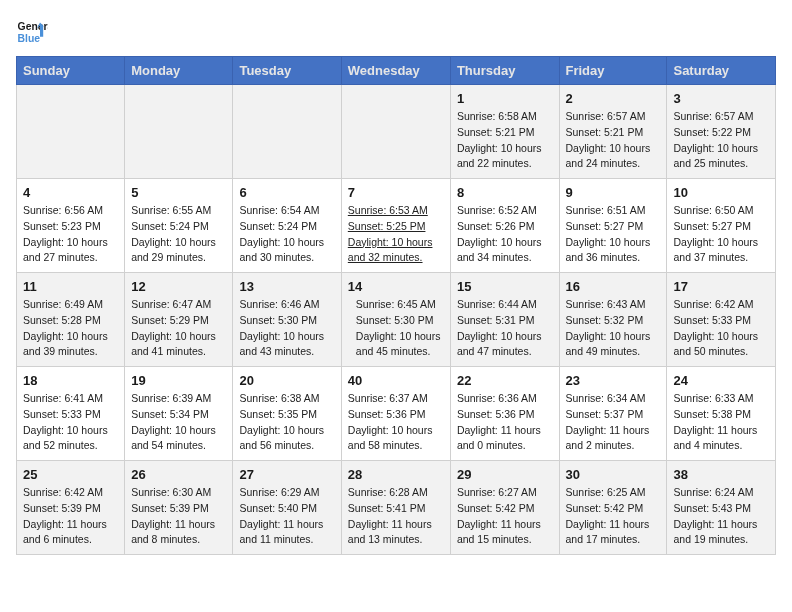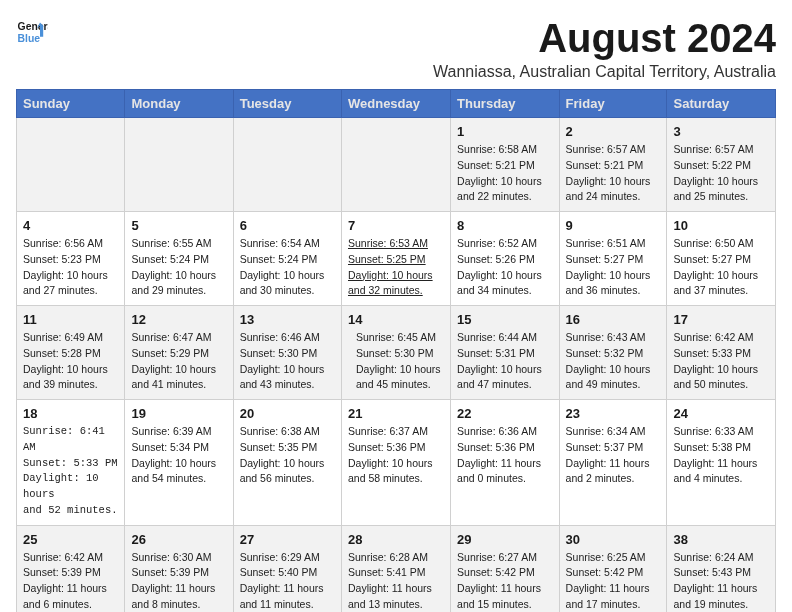--- a/index.html
+++ b/index.html
@@ -83,24 +83,20 @@
 </head>
 <body>
 
 <div class="header-area">
   <div class="logo">
     <svg class="logo-icon" viewBox="0 0 40 40">
       <text x="2" y="18" font-family="Arial" font-size="13" font-weight="bold" fill="#1a1a1a">General</text>
       <text x="2" y="32" font-family="Arial" font-size="13" font-weight="bold" fill="#4a90d9">Blue</text>
       <polygon points="30,8 38,16 34,12 34,26 30,26 30,12 26,16" fill="#4a90d9"></polygon>
     </svg>
-  </div>
-  <div class="title-area">
-    <div class="main-title">August 2024</div>
-    <div class="subtitle">Wanniassa, Australian Capital Territory, Australia</div>
   </div>
 </div>
 
 <table>
   <thead>
     <tr>
     <th>Sunday</th>
         <th>Monday</th>
         <th>Tuesday</th>
         <th>Wednesday</th>
@@ -235,41 +231,41 @@
           <div class="day-num">17</div>
           <div class="day-info" style="white-space: pre-line;">Sunrise: 6:42 AM
 Sunset: 5:33 PM
 Daylight: 10 hours
 and 50 minutes.</div>
         </td>
       </tr>
       <tr>
         <td>
           <div class="day-num">18</div>
-          <div class="day-info" style="white-space: pre-line; font-family: Liberation Mono, monospace;">Sunrise: 6:41 AM
+          <div class="day-info" style="white-space: pre-line;">Sunrise: 6:41 AM
 Sunset: 5:33 PM
 Daylight: 10 hours
 and 52 minutes.</div>
         </td>
         <td>
           <div class="day-num">19</div>
           <div class="day-info" style="white-space: pre-line;">Sunrise: 6:39 AM
 Sunset: 5:34 PM
 Daylight: 10 hours
 and 54 minutes.</div>
         </td>
         <td>
           <div class="day-num">20</div>
           <div class="day-info" style="white-space: pre-line;">Sunrise: 6:38 AM
 Sunset: 5:35 PM
 Daylight: 10 hours
 and 56 minutes.</div>
         </td>
         <td>
-          <div class="day-num">21</div>
+          <div class="day-num">40</div>
           <div class="day-info" style="white-space: pre-line;">Sunrise: 6:37 AM
 Sunset: 5:36 PM
 Daylight: 10 hours
 and 58 minutes.</div>
         </td>
         <td>
           <div class="day-num">22</div>
           <div class="day-info" style="white-space: pre-line;">Sunrise: 6:36 AM
 Sunset: 5:36 PM
 Daylight: 11 hours

